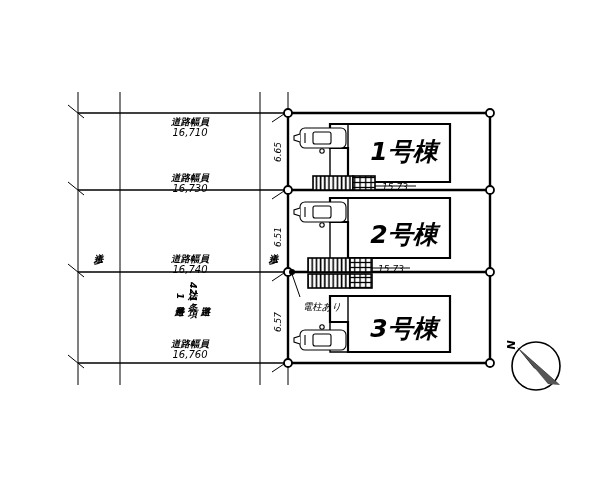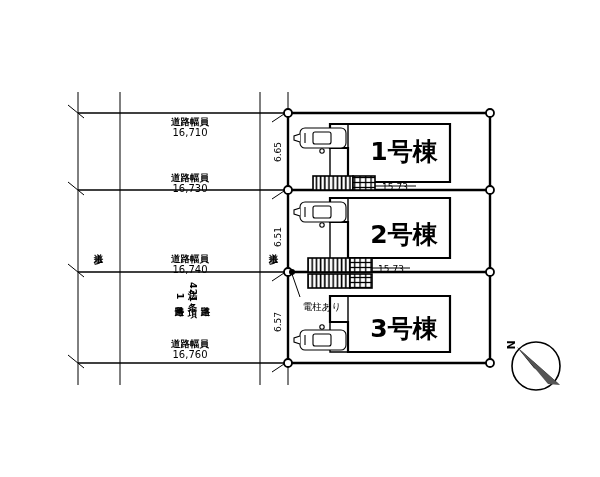--- a/index.html
+++ b/index.html
@@ -11,20 +11,21 @@
     width: 600px;
     height: 477px;
     overflow: hidden;
     font-family: "DejaVu Sans", "Liberation Sans", sans-serif;
   }
   #plan-root {
     position: relative;
     width: 600px;
     height: 477px;
     background: #ffffff;
+    font-style: italic;
   }
   svg#plan-svg {
     position: absolute;
     top: 0;
     left: 0;
     width: 600px;
     height: 477px;
     display: block;
   }
   .ln { stroke: #000; fill: none; }

